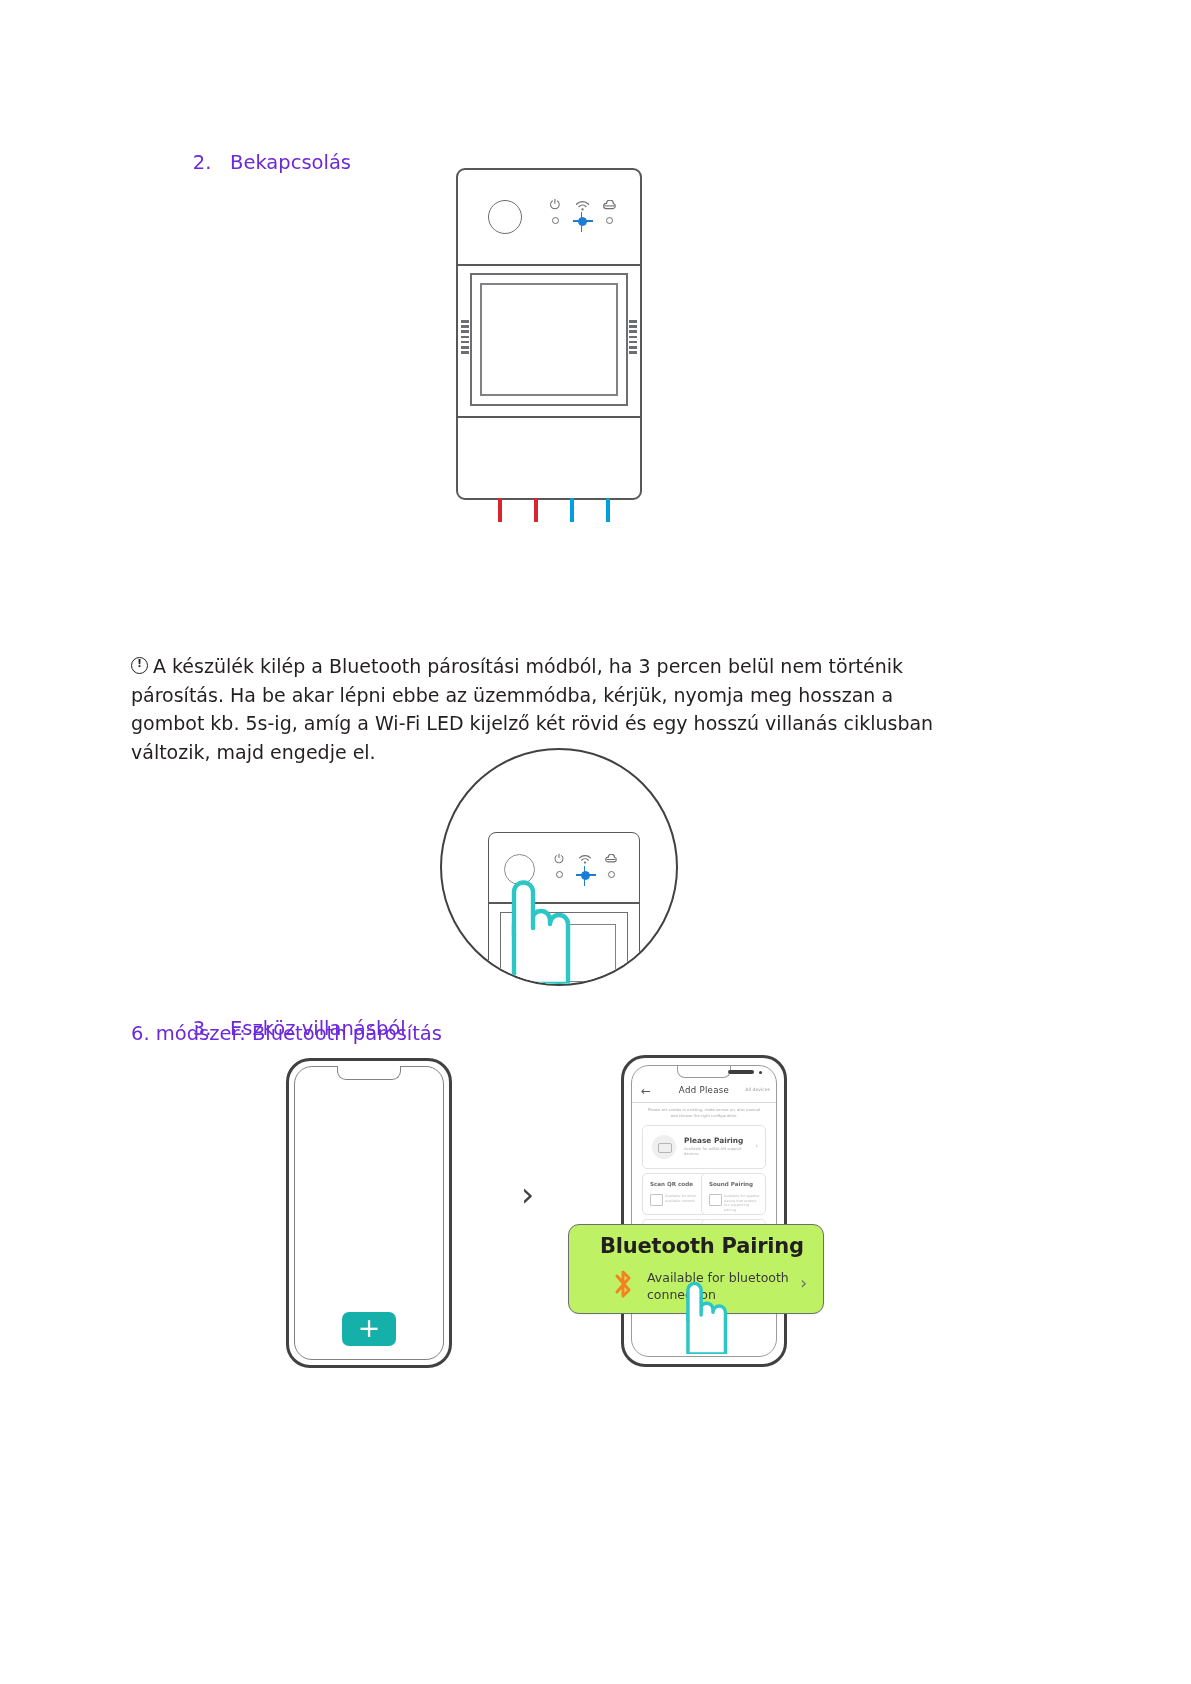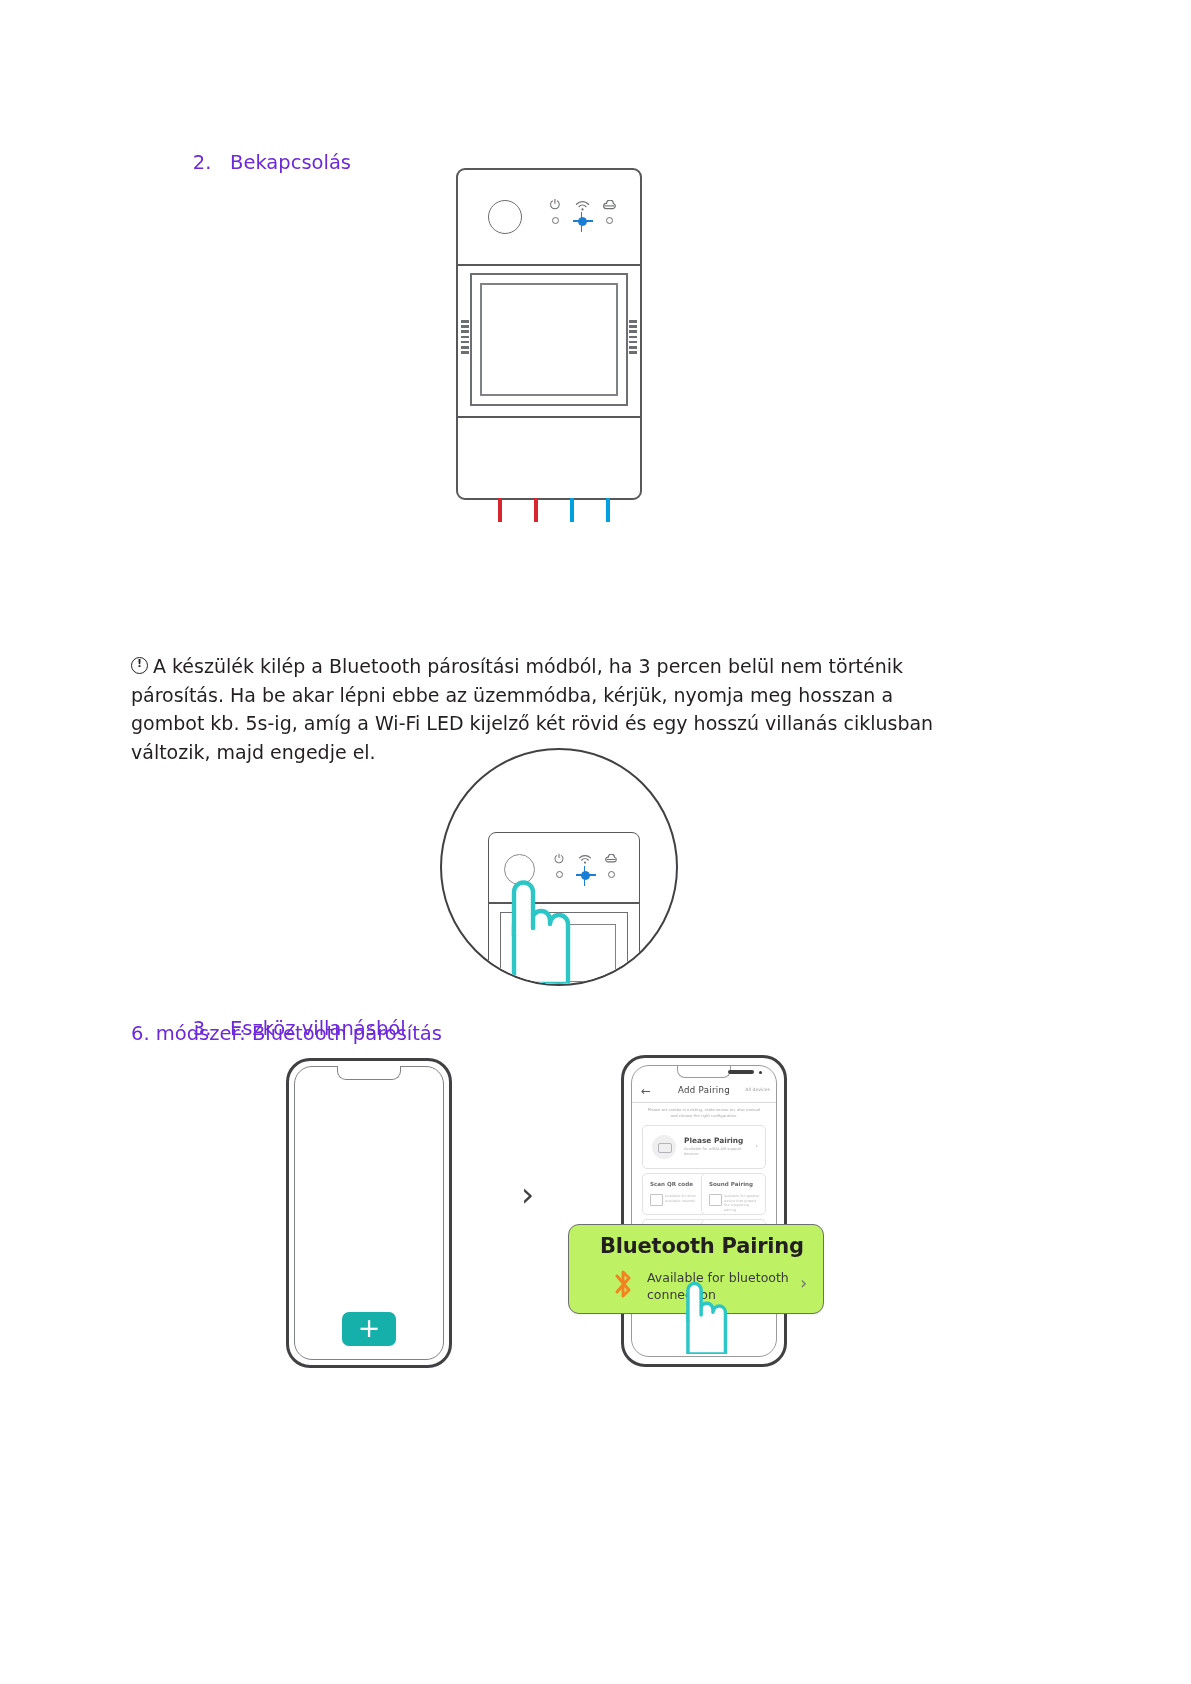--- a/index.html
+++ b/index.html
@@ -305,21 +305,21 @@
     <div class="ph-shell2">
       <div class="ph-screen2">
         <div class="notch2"></div>
         <div class="statusbar">
           <div class="sb-pill"></div>
           <div class="sb-dot"></div>
         </div>
 
         <div class="appbar">
           <span class="back">←</span>
-          <span class="title">Add Pairing</span>
+          <span class="title">Add Please</span>
           <span class="alldev">All devices</span>
         </div>
 
         <div class="hint">Please set combo in existing, make sensor on, also manual and choose the right configuration.</div>
 
         <div class="card card-q">
           <span class="q-ico"></span>
           <span class="q-title">Please Pairing</span>
           <span class="q-sub">Available for wifi&amp;LAN support devices</span>
           <span class="q-arrow">›</span>

